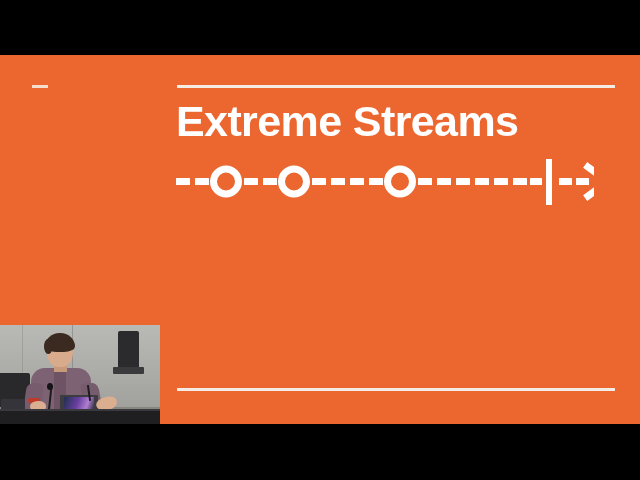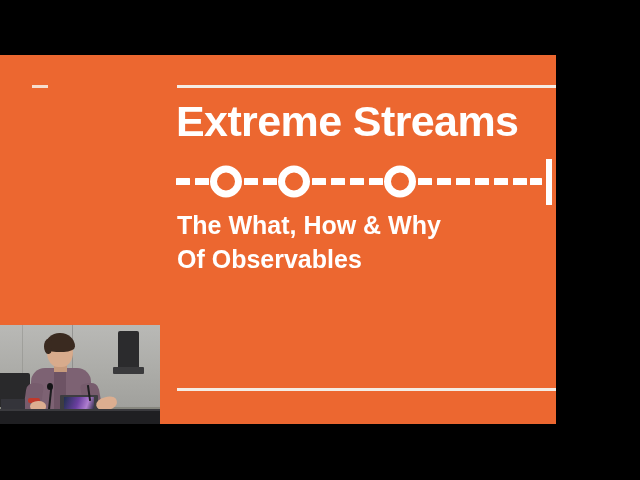--- a/index.html
+++ b/index.html
@@ -9,21 +9,21 @@
   }
   body {
     width: 640px;
     height: 480px;
     overflow: hidden;
     font-family: "Liberation Sans", sans-serif;
   }
 
   #screen {
     position: relative;
-    width: 556px;
+    width: 640px;
     height: 480px;
     background: #fde047;
     overflow: hidden;
   }
 
   
   .letterbox {
     position: absolute;
     left: 0;
     width: 640px;
@@ -347,22 +347,20 @@
           <rect x="372" y="-2" width="6" height="48" rx="0.5"></rect>
 
           <rect x="385" y="19" width="13" height="7" rx="0.5"></rect>
           <rect x="402" y="19" width="13" height="7" rx="0.5"></rect>
         </g>
 
         <path d="M 414 8 L 434 22.5 L 414 37" fill="none" stroke="#ffffff" stroke-width="7" stroke-linecap="square" stroke-linejoin="miter"></path>
       </svg>
     </div>
 
-    <div class="subtitle">The What, How &amp; Why
-Of Observables</div>
 
 
     <div class="rule rule-bottom"></div>
 
   </div>
 
   <div id="webcam">
     <div class="wc-wall"></div>
     <div class="wc-wall-seam"></div>
     <div class="wc-wall-seam2"></div>

